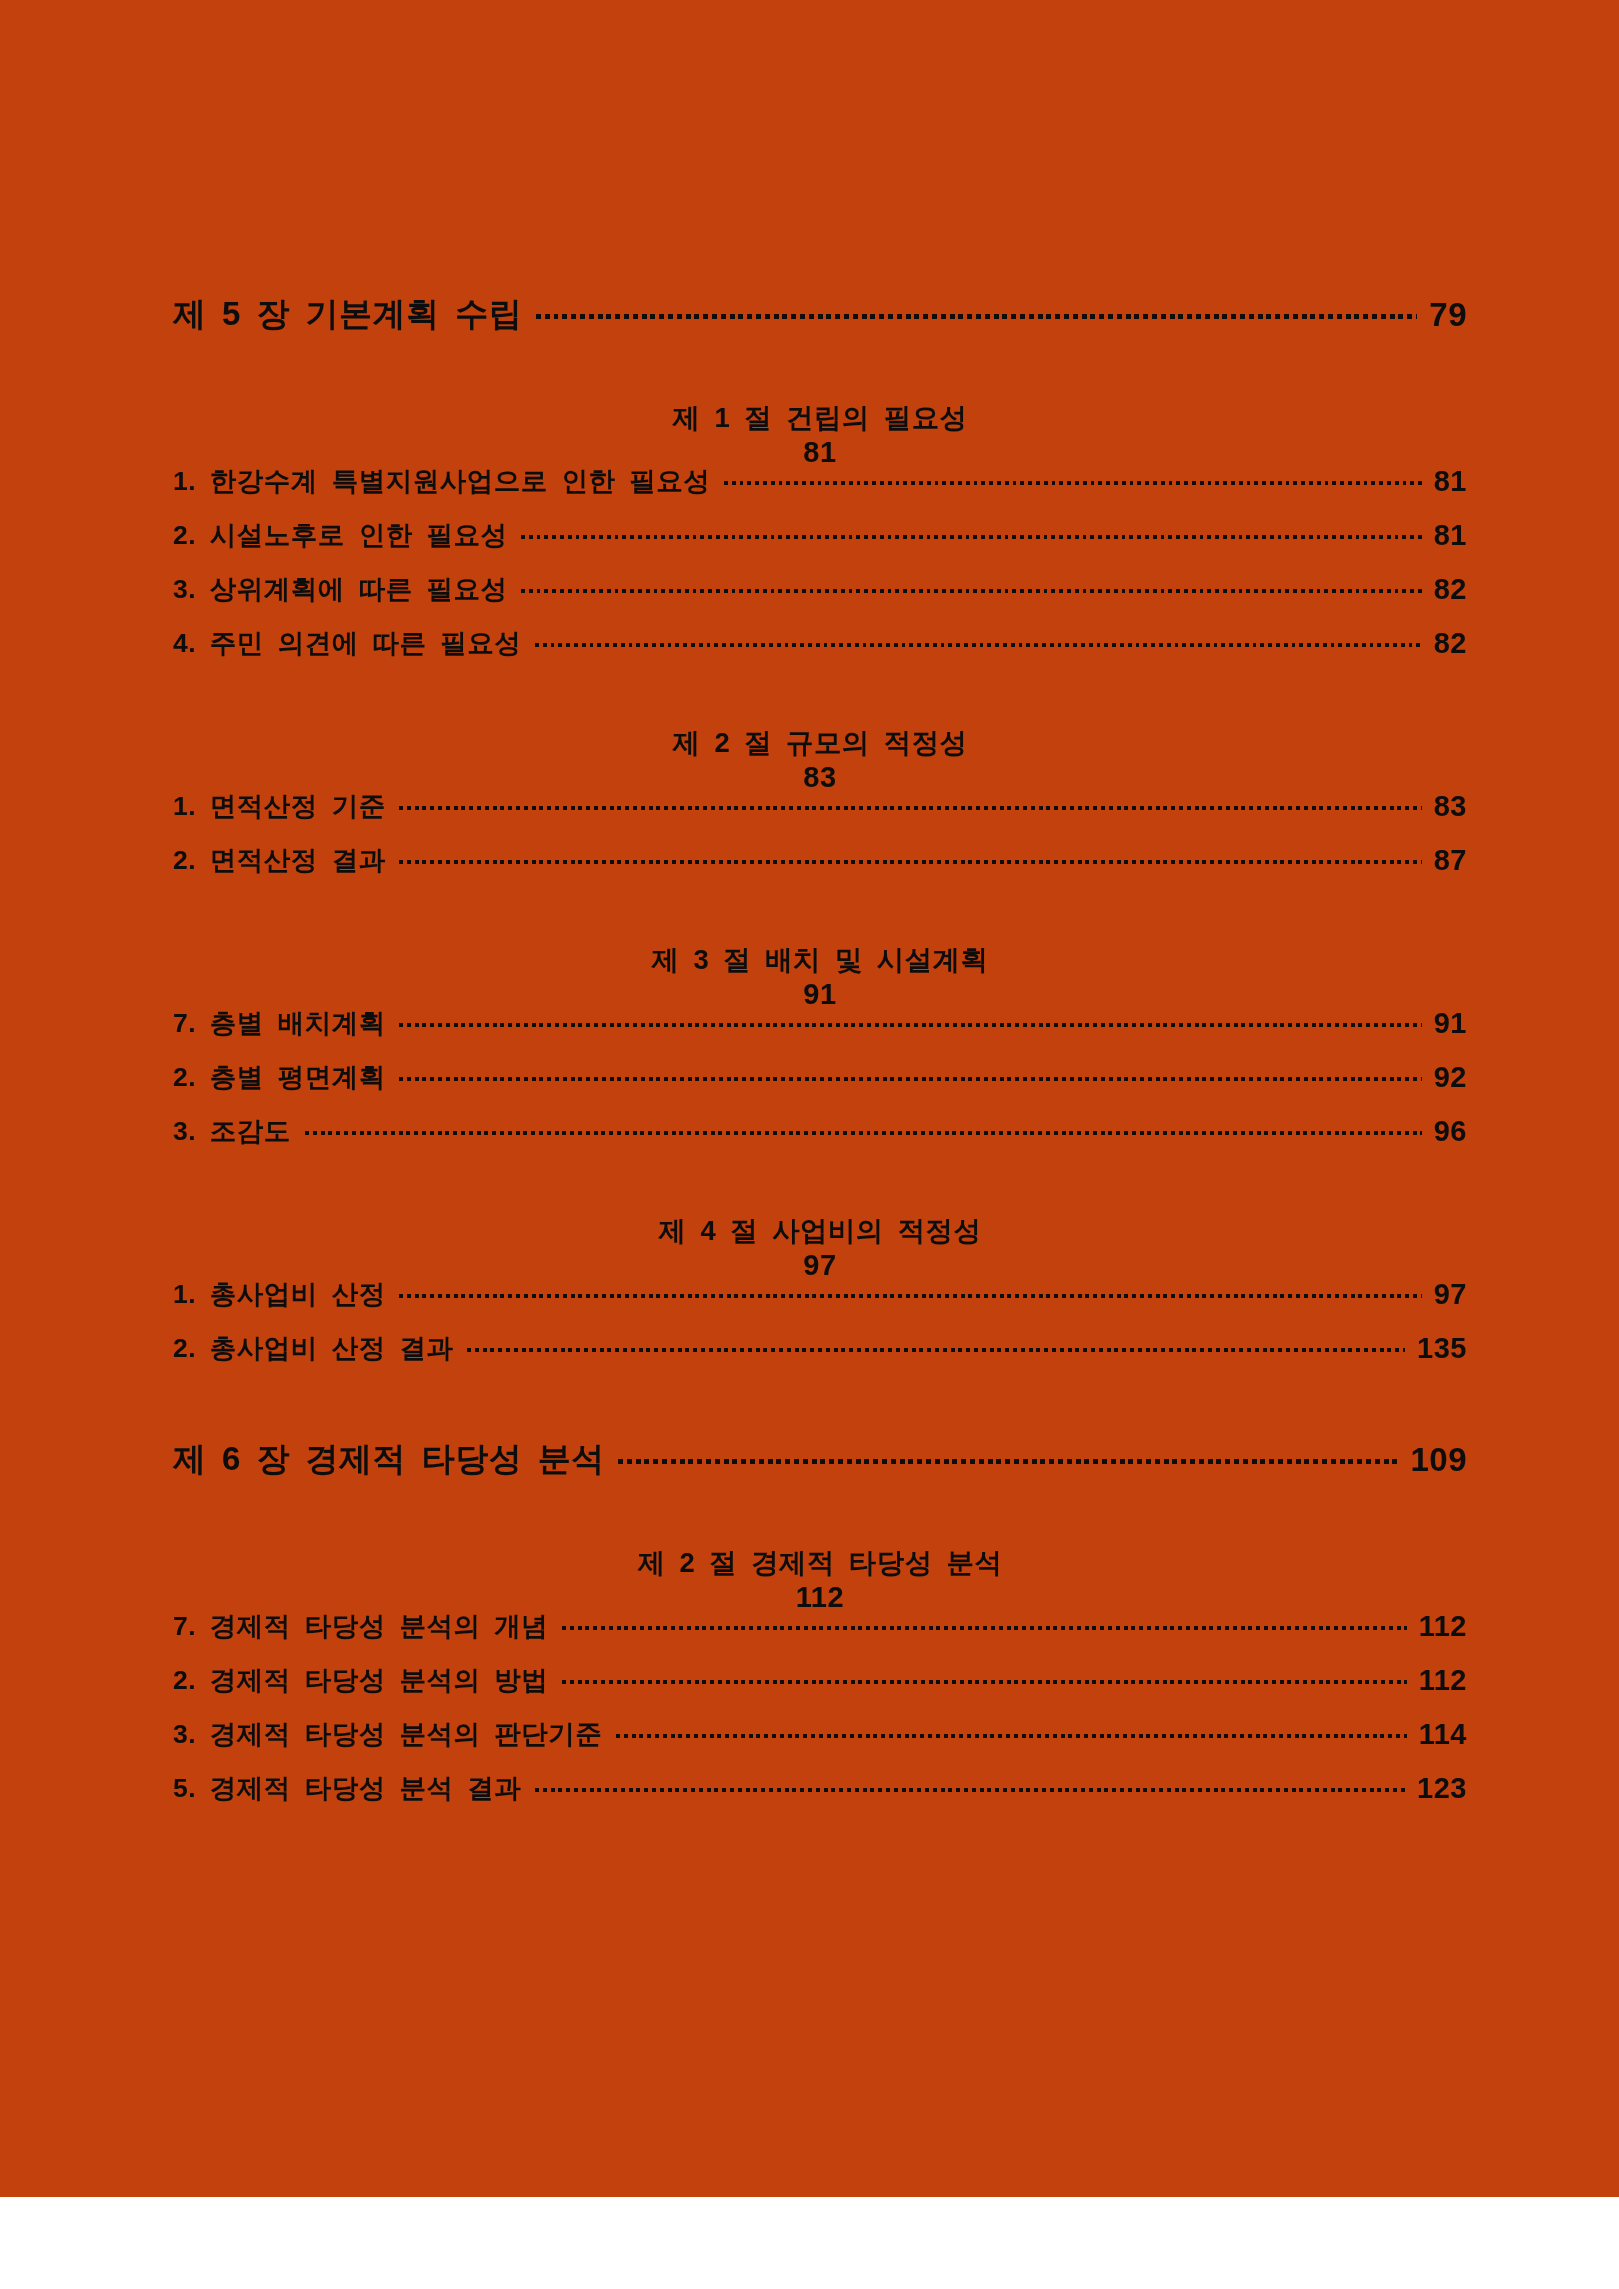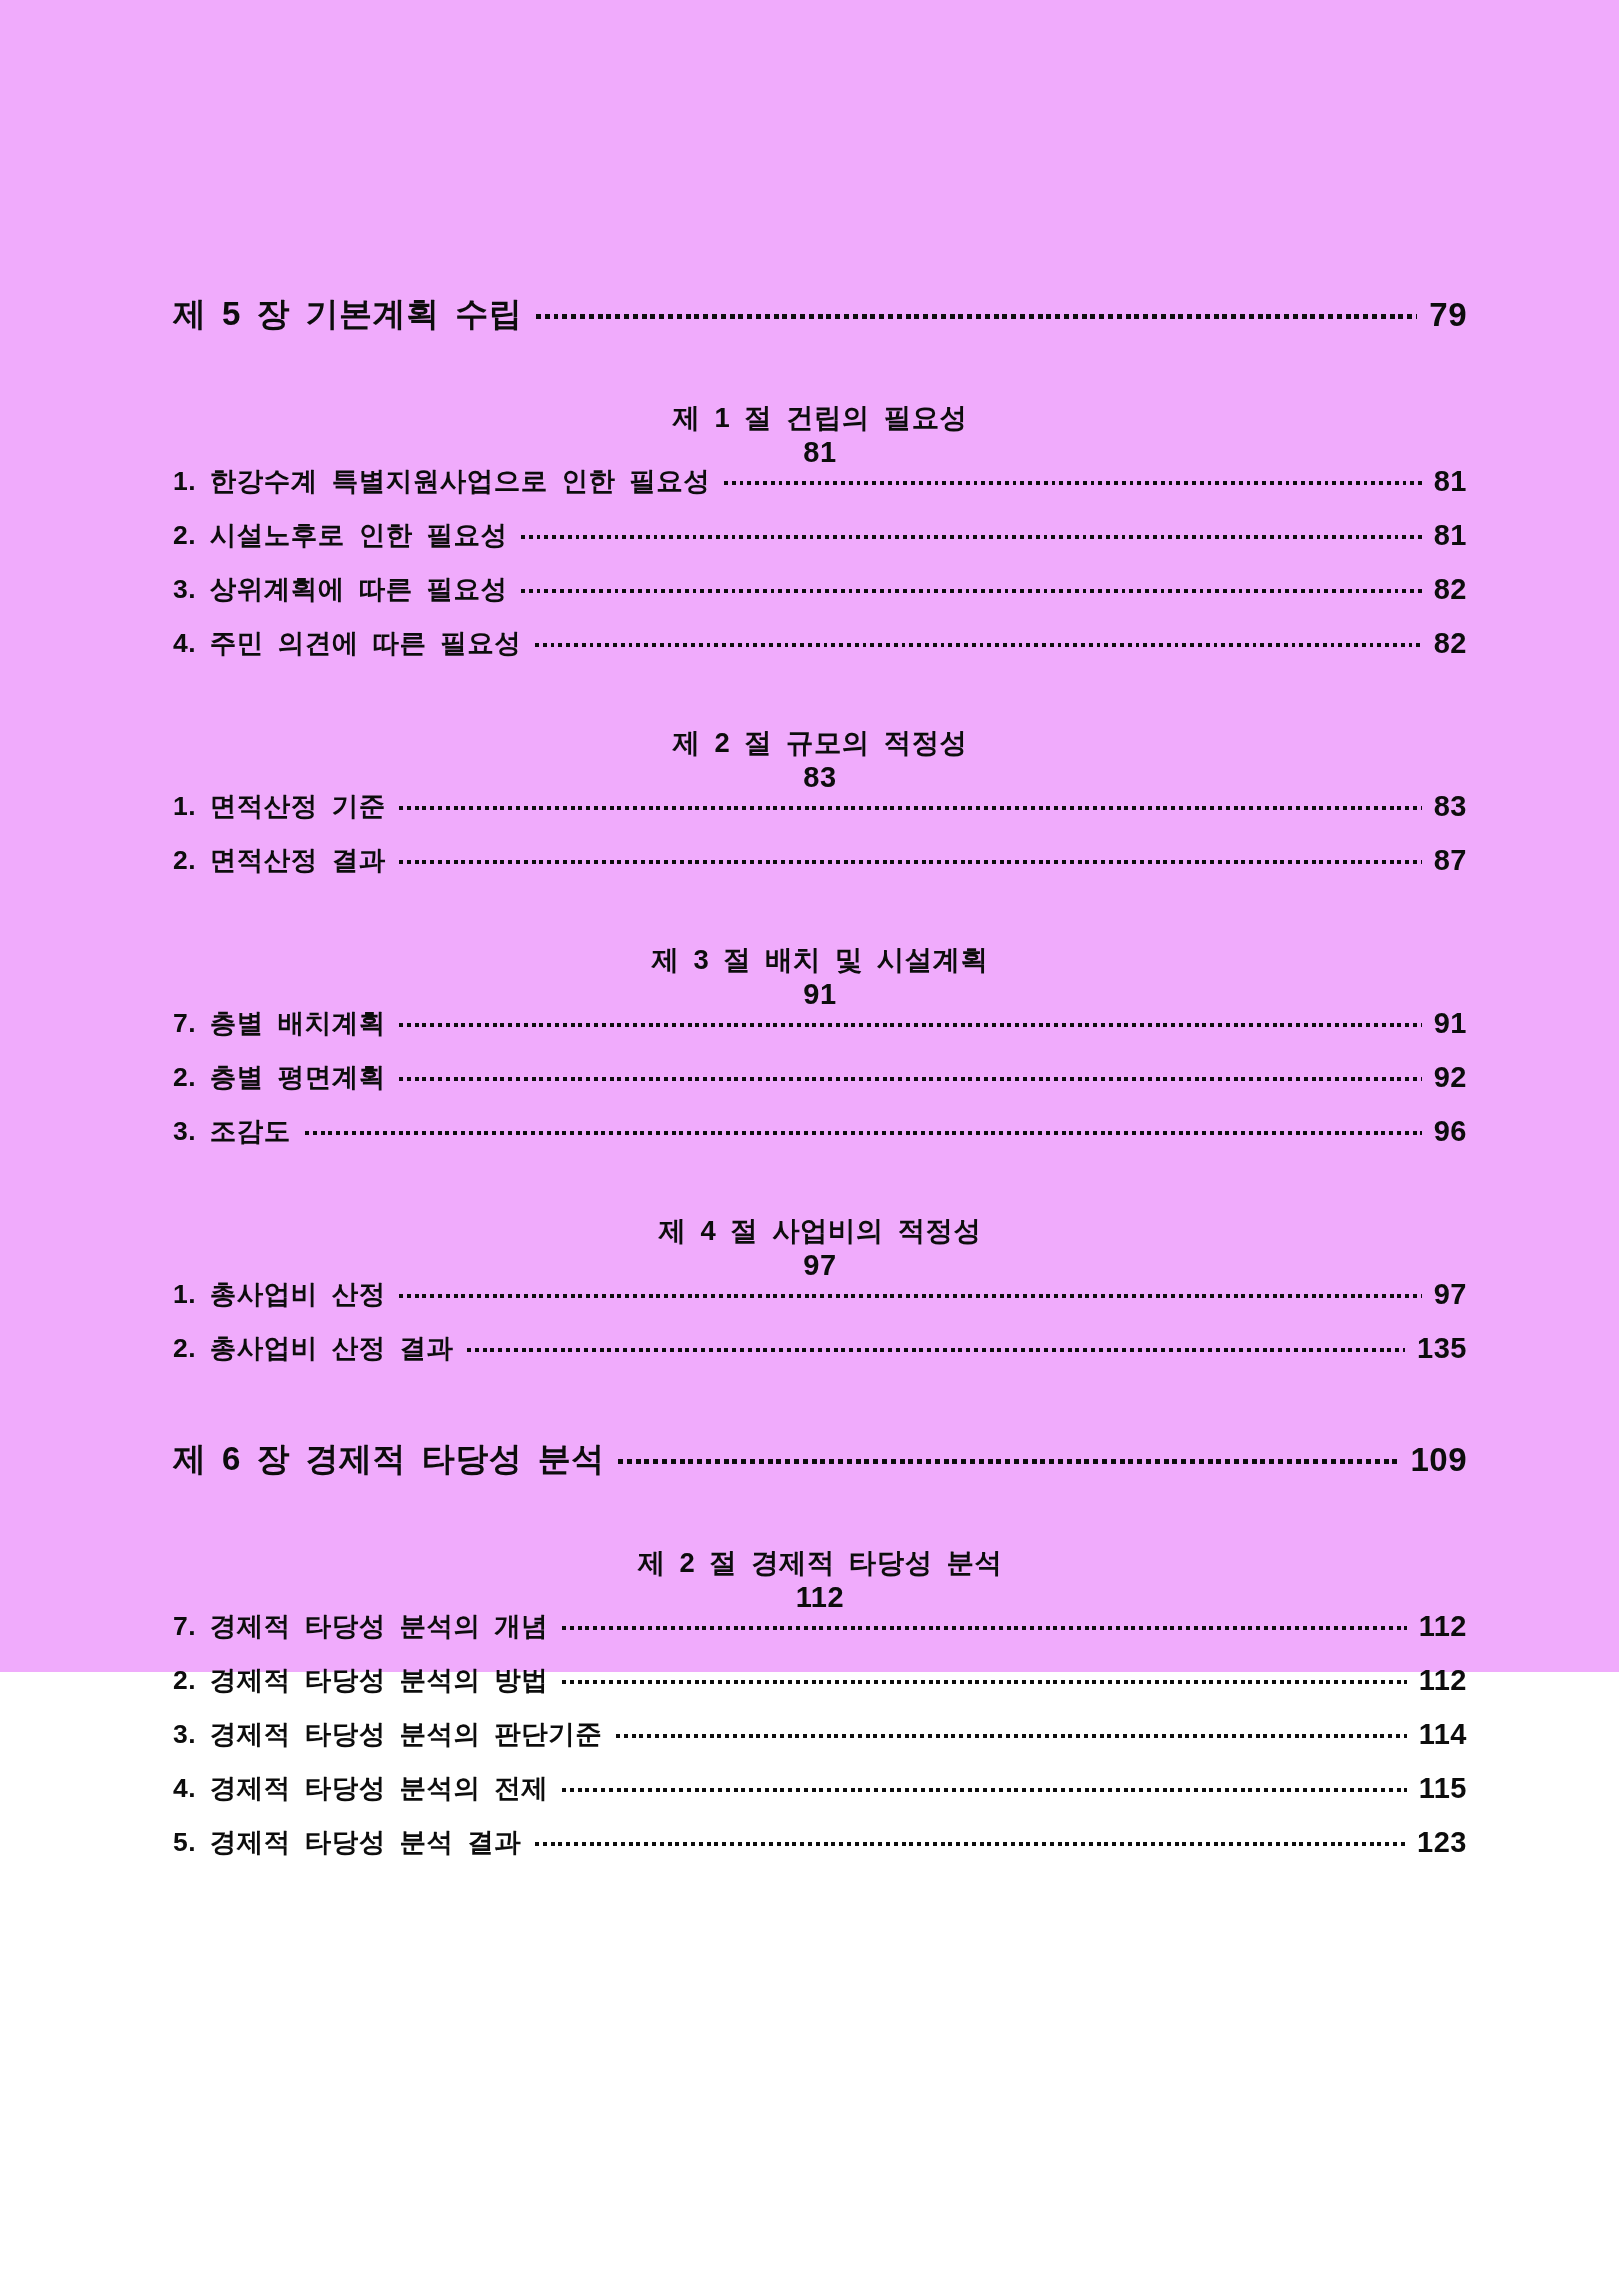--- a/index.html
+++ b/index.html
@@ -4,22 +4,22 @@
 <style>
   html, body { margin: 0; padding: 0; }
   body {
     width: 1619px; height: 2290px;
     background: #ffffff;
     font-family: "Liberation Sans", "DejaVu Sans", sans-serif;
     overflow: hidden;
   }
   .page {
     position: relative;
-    width: 1619px; height: 1672px;
-    background: #f0abfc;
+    width: 1619px; height: 2197px;
+    background: #c2410c;
   }
   .toc {
     position: absolute;
     left: 173px; right: 152px; top: 284px;
   }
   .row {
     display: flex;
     align-items: center;
     height: 54px;
     color: #0d0d0d;
@@ -163,24 +163,19 @@
         <span class="label">2. 경제적 타당성 분석의 방법</span>
         <span class="leader"></span>
         <span class="pagenum">112</span>
       </div>
       <div class="row item">
         <span class="label">3. 경제적 타당성 분석의 판단기준</span>
         <span class="leader"></span>
         <span class="pagenum">114</span>
       </div>
       <div class="row item">
-        <span class="label">4. 경제적 타당성 분석의 전제</span>
-        <span class="leader"></span>
-        <span class="pagenum">115</span>
-      </div>
-      <div class="row item">
         <span class="label">5. 경제적 타당성 분석 결과</span>
         <span class="leader"></span>
         <span class="pagenum">123</span>
       </div>
     </main>
 </div>
 
 
 </body></html>

